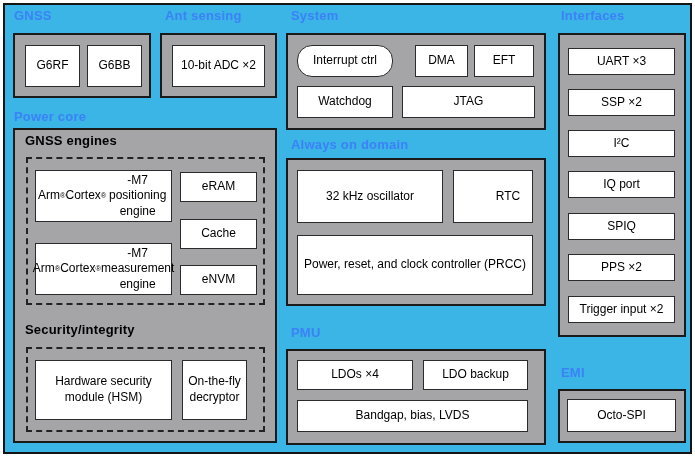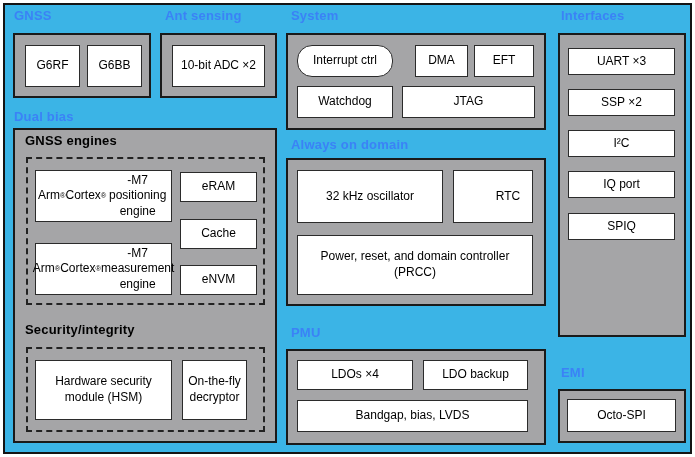--- a/index.html
+++ b/index.html
@@ -56,42 +56,44 @@
   <div class="box" style="left:297px; top:86px; width:96px; height:32px;">Watchdog</div>
   <div class="box" style="left:402px; top:86px; width:133px; height:32px;">JTAG</div>
 
   <div class="sec-label" style="left:561px; top:8px;">Interfaces</div>
   <div class="panel" style="left:558px; top:33px; width:128px; height:304px;"></div>
   <div class="box" style="left:568px; top:48px; width:107px; height:27px;">UART ×3</div>
   <div class="box" style="left:568px; top:89px; width:107px; height:27px;">SSP ×2</div>
   <div class="box" style="left:568px; top:130px; width:107px; height:27px;">I²C</div>
   <div class="box" style="left:568px; top:171px; width:107px; height:27px;">IQ port</div>
   <div class="box" style="left:568px; top:213px; width:107px; height:27px;">SPIQ</div>
+  <div class="box" style="left:568px; top:254px; width:107px; height:27px;">PPS ×2</div>
+  <div class="box" style="left:568px; top:296px; width:107px; height:27px;">Trigger input ×2</div>
 
-  <div class="sec-label" style="left:14px; top:109px;">Dual bias</div>
+  <div class="sec-label" style="left:14px; top:109px;">Power core</div>
   <div class="panel" style="left:13px; top:128px; width:264px; height:315px;"></div>
 
   <div class="sec-label dark" style="left:25px; top:133px;">GNSS engines</div>
   <div class="dashed" style="left:26px; top:157px; width:239px; height:148px;"></div>
   <div class="box" style="left:35px; top:170px; width:137px; height:52px;">Arm<sup>®</sup> Cortex<sup>®</sup>-M7 positioning engine</div>
   <div class="box" style="left:180px; top:172px; width:77px; height:30px;">eRAM</div>
   <div class="box" style="left:180px; top:219px; width:77px; height:30px;">Cache</div>
   <div class="box" style="left:35px; top:243px; width:137px; height:52px;">Arm<sup>®</sup> Cortex<sup>®</sup>-M7 measurement engine</div>
   <div class="box" style="left:180px; top:265px; width:77px; height:30px;">eNVM</div>
 
   <div class="sec-label dark" style="left:25px; top:322px;">Security/integrity</div>
   <div class="dashed" style="left:26px; top:347px; width:239px; height:85px;"></div>
   <div class="box" style="left:35px; top:360px; width:137px; height:60px;">Hardware security module (HSM)</div>
   <div class="box" style="left:182px; top:360px; width:65px; height:60px;">On-the-fly decryptor</div>
 
   <div class="sec-label" style="left:291px; top:137px;">Always on domain</div>
   <div class="panel" style="left:286px; top:158px; width:260px; height:148px;"></div>
   <div class="box" style="left:297px; top:170px; width:146px; height:53px;">32 kHz oscillator</div>
   <div class="box" style="left:453px; top:170px; width:80px; height:53px;padding-left:32px;">RTC</div>
-  <div class="box" style="left:297px; top:235px; width:236px; height:60px;">Power, reset, and domain controller (PRCC)</div>
+  <div class="box" style="left:297px; top:235px; width:236px; height:60px;">Power, reset, and clock controller (PRCC)</div>
 
   <div class="sec-label" style="left:291px; top:325px;">PMU</div>
   <div class="panel" style="left:286px; top:349px; width:260px; height:96px;"></div>
   <div class="box" style="left:297px; top:360px; width:116px; height:30px;">LDOs ×4</div>
   <div class="box" style="left:423px; top:360px; width:105px; height:30px;">LDO backup</div>
   <div class="box" style="left:297px; top:400px; width:231px; height:32px;">Bandgap, bias, LVDS</div>
 
   <div class="sec-label" style="left:561px; top:365px;">EMI</div>
   <div class="panel" style="left:558px; top:389px; width:128px; height:54px;"></div>
   <div class="box" style="left:567px; top:399px; width:109px; height:33px;">Octo-SPI</div>

